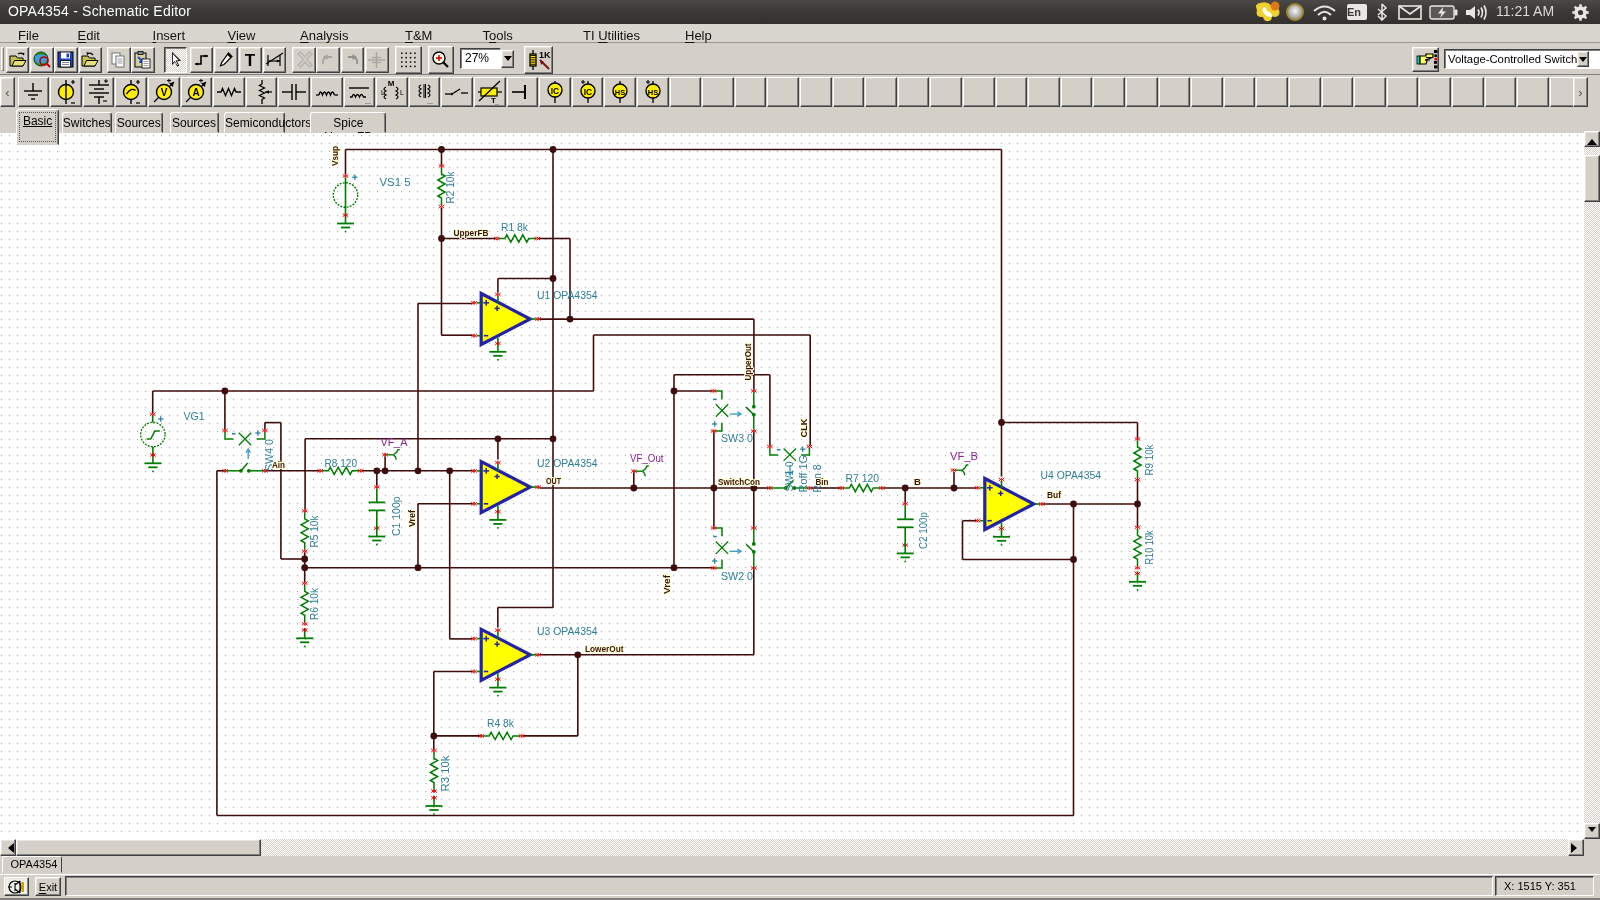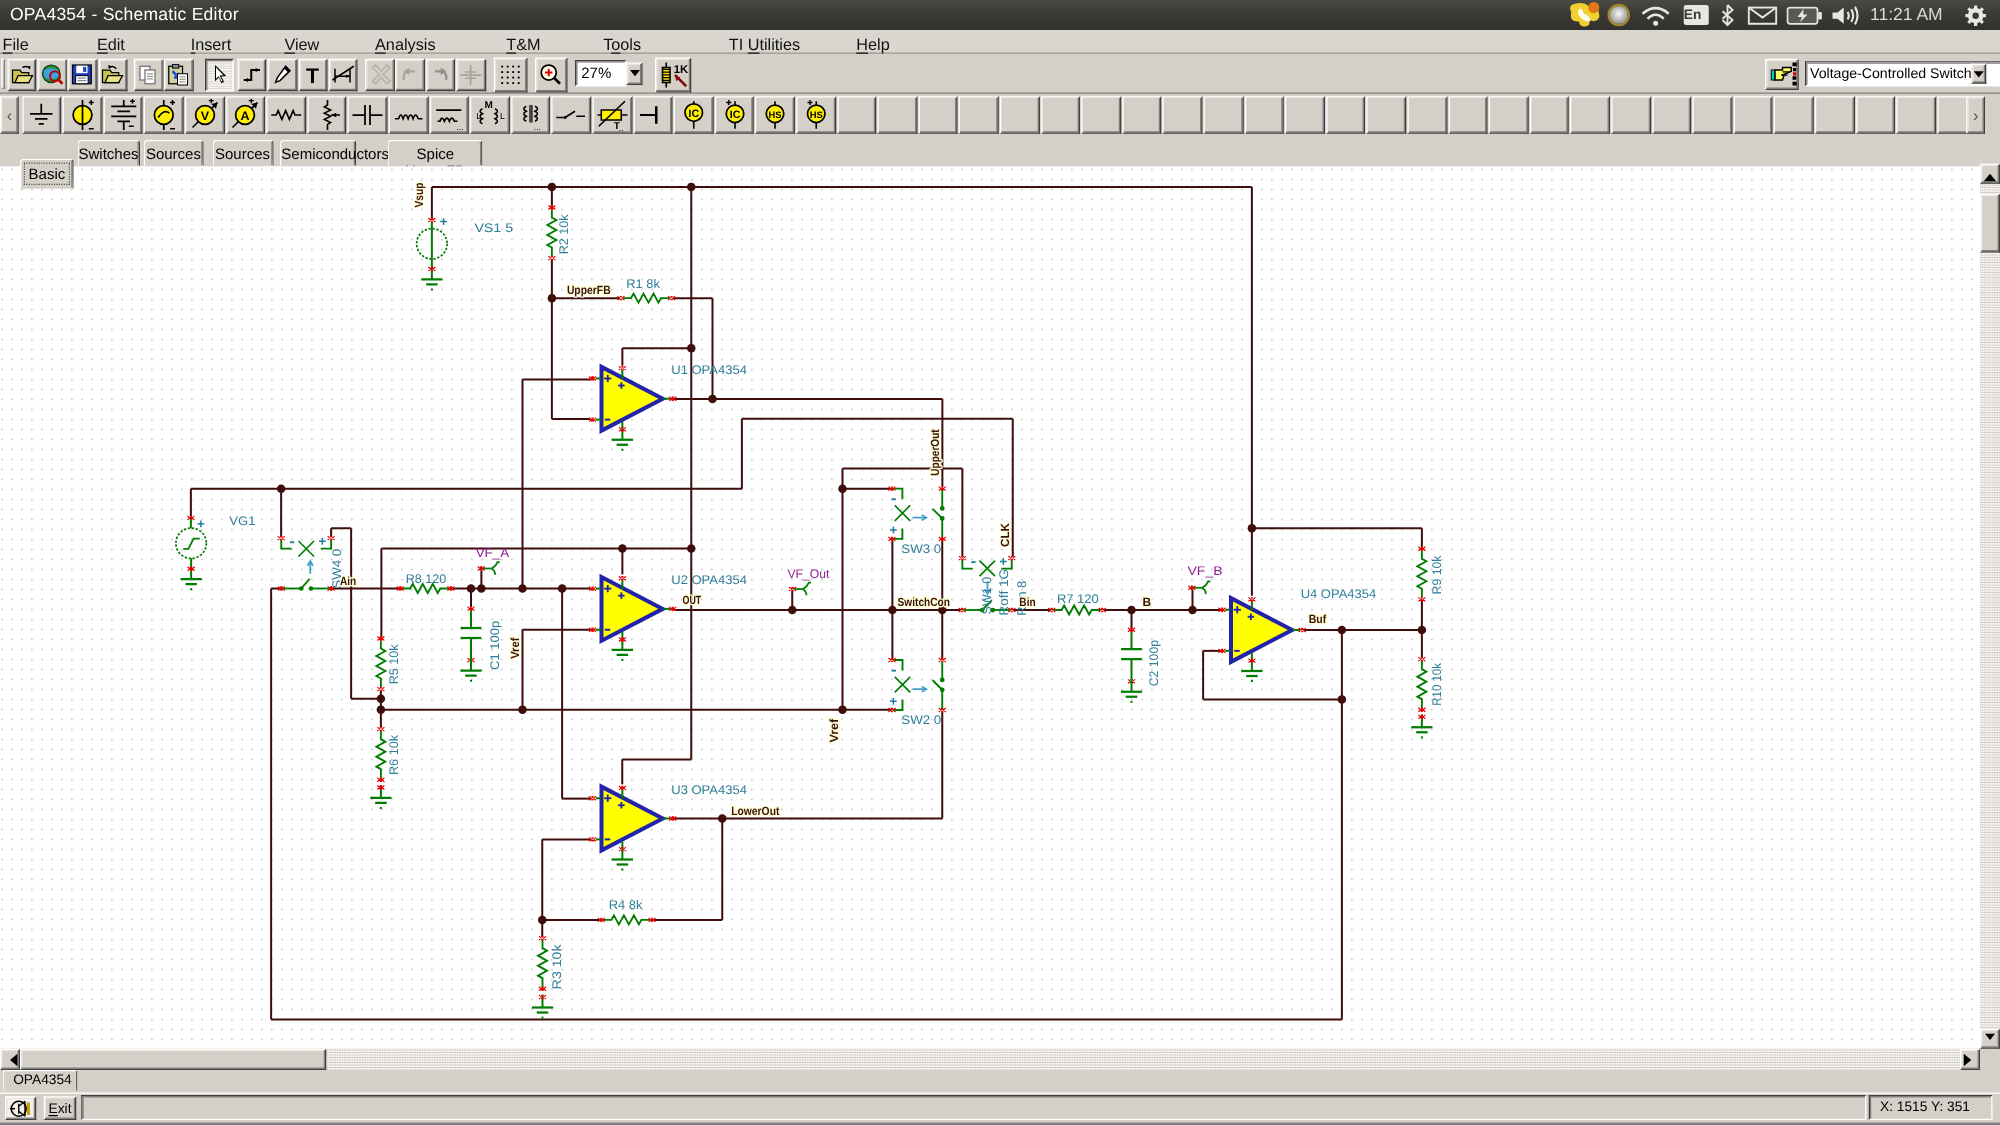--- a/index.html
+++ b/index.html
@@ -2,21 +2,21 @@
 <html><head><meta charset="utf-8"><style>
 * { margin:0; padding:0; box-sizing:border-box; }
 body { width:1600px; height:900px; overflow:hidden; font-family:"Liberation Sans",sans-serif; background:#d4d0c8; position:relative; }
 #titlebar { position:absolute; left:0; top:0; width:1600px; height:24px; background:linear-gradient(#4a4945,#3b3a36 45%,#32312d); color:#fff; }
 #titlebar .t { position:absolute; left:8px; top:3px; font-size:14px; font-weight:normal; letter-spacing:0.2px; }
 #menubar { position:absolute; left:0; top:24px; width:1600px; height:19px; background:#d9d6cf; font-size:13px; color:#111; border-bottom:1px solid #9a968e; }
 #toolbar1 { position:absolute; left:0; top:44px; width:1600px; height:31px; background:#d4d0c8; border-bottom:1px solid #808080; }
 #toolbar2 { position:absolute; left:0; top:76px; width:1600px; height:32px; background:#d4d0c8; }
 #tabrow { position:absolute; left:0; top:108px; width:1600px; height:25px; background:#d4d0c8; }
 .tab { position:absolute; top:4px; height:21px; background:#d4d0c8; border:1px solid; border-color:#fff #404040 #d4d0c8 #fff; border-radius:3px 3px 0 0; text-align:center; font-size:12px; padding-top:3px; box-shadow:inset -1px 0 0 #808080; }
-.tab.sel { top:19px; height:24px; z-index:2; padding-top:4px; box-shadow:inset -1px 0 0 #808080, inset 0 0 0 40px #d4d0c8; outline:1px dotted #555; outline-offset:-4px; }
+.tab.sel { top:1px; height:36px; z-index:2; padding-top:4px; box-shadow:inset -1px 0 0 #808080, inset 0 0 0 40px #d4d0c8; outline:1px dotted #555; outline-offset:-4px;text-decoration:underline; }
 #canvas { position:absolute; left:0; top:133px; width:1584px; height:706px; background-color:#fff; }
 .tbtn { position:absolute; background:#d4d0c8; border:1px solid; border-color:#fff #404040 #404040 #fff; box-shadow:inset -1px -1px 0 #808080, inset 1px 1px 0 #e8e4dc; display:flex; align-items:center; justify-content:center; }
 .tbtn.pressed { border-color:#404040 #fff #fff #404040; box-shadow:inset 1px 1px 0 #808080; background:#ecebe5; background-image:conic-gradient(#fff 25%, #d8d4cc 25% 50%, #fff 50% 75%, #d8d4cc 75%); background-size:2px 2px; }
 .cbtn { position:absolute; background:#d4d0c8; border:1px solid; border-color:#fff #404040 #404040 #fff; box-shadow:inset -1px -1px 0 #808080; display:flex; align-items:center; justify-content:center; }
 .sunken { position:absolute; border:1px solid; border-color:#404040 #fff #fff #404040; box-shadow:inset 1px 1px 0 #808080; }
 .darr { width:0; height:0; border:4px solid transparent; border-top:5px solid #000; margin-top:4px; }
 .larr { width:0; height:0; border:5px solid transparent; border-right:6px solid #404040; margin-right:3px; }
 .rarr { width:0; height:0; border:5px solid transparent; border-left:6px solid #404040; margin-left:3px; }
 .uarr { width:0; height:0; border:5px solid transparent; border-bottom:6px solid #000; margin-bottom:4px; }
 .scrolltrack { background-image:conic-gradient(#fff 25%, #d4d0c8 25% 50%, #fff 50% 75%, #d4d0c8 75%); background-size:2px 2px; }
@@ -72,21 +72,21 @@
             <line x1="9.5" y1="9.5" x2="1.30" y2="9.50"></line>
             <line x1="9.5" y1="9.5" x2="3.70" y2="3.70"></line>
             <line x1="9.5" y1="9.5" x2="9.50" y2="1.30"></line>
             <line x1="9.5" y1="9.5" x2="15.30" y2="3.70"></line>
           </g>
           <circle cx="9.5" cy="9.5" r="2.6" fill="#3a3936"></circle>
         </g>
       </svg></div>
   </div>
 <div id="menubar">
-    <span style="position:absolute;left:2px;top:4px"><u>F</u>ile</span>
+    <span style="position:absolute;left:18px;top:4px"><u>F</u>ile</span>
     <span style="position:absolute;left:77.5px;top:4px"><u>E</u>dit</span>
     <span style="position:absolute;left:152.5px;top:4px"><u>I</u>nsert</span>
     <span style="position:absolute;left:227.5px;top:4px"><u>V</u>iew</span>
     <span style="position:absolute;left:300px;top:4px"><u>A</u>nalysis</span>
     <span style="position:absolute;left:405px;top:4px"><u>T</u>&amp;M</span>
     <span style="position:absolute;left:482.5px;top:4px">T<u>o</u>ols</span>
     <span style="position:absolute;left:583px;top:4px">TI <u>U</u>tilities</span>
     <span style="position:absolute;left:685px;top:4px"><u>H</u>elp</span>
   </div>
 <div id="toolbar1">

